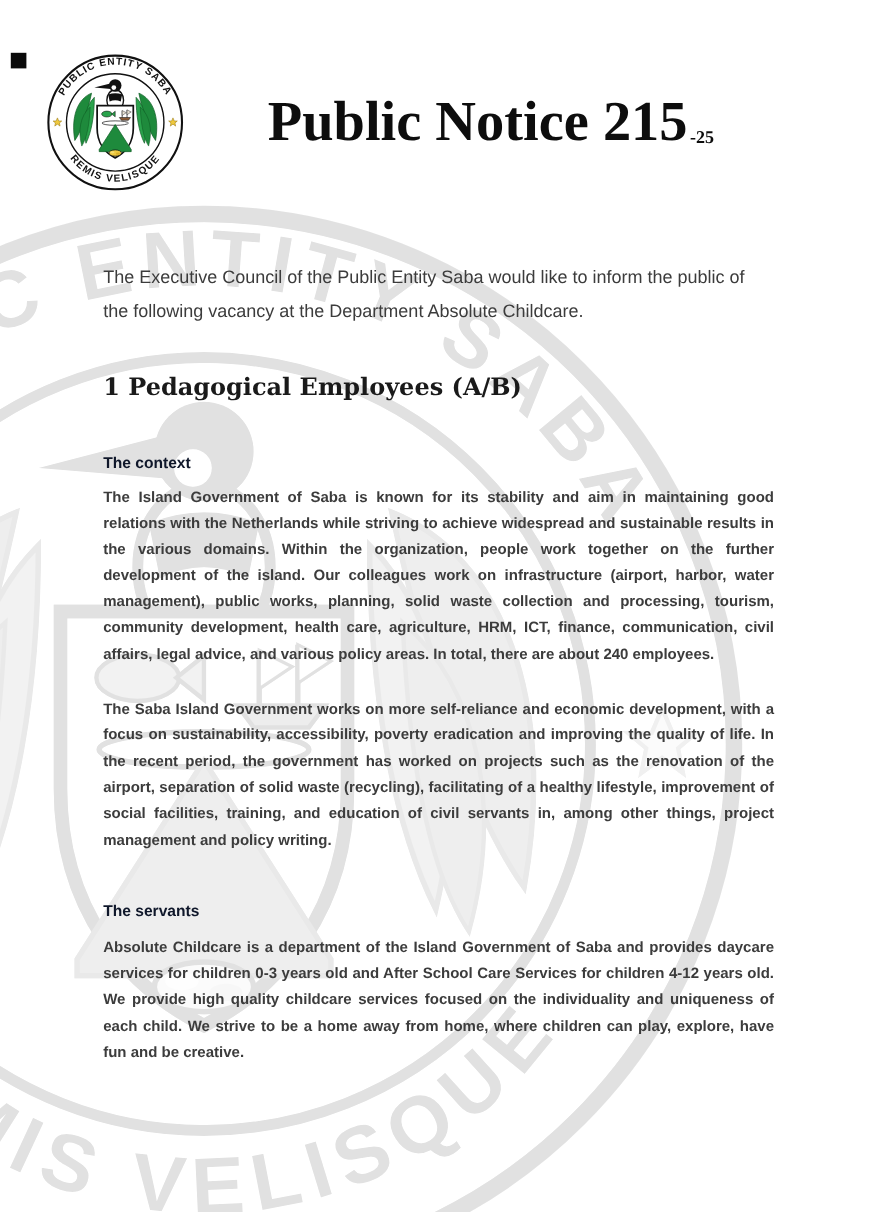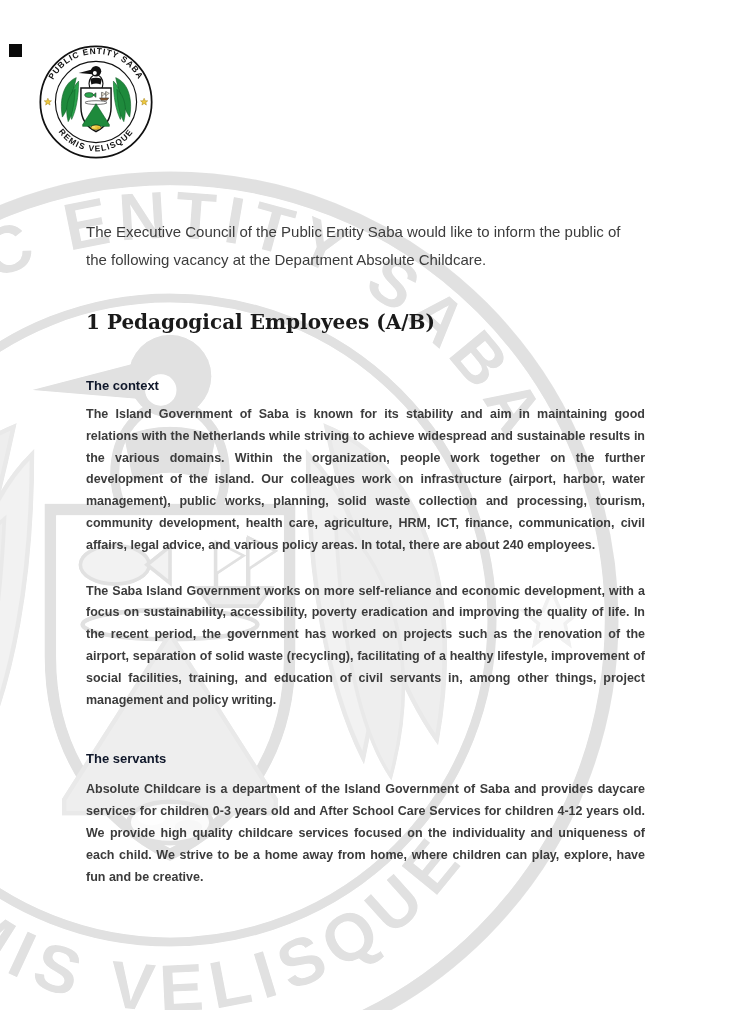--- a/index.html
+++ b/index.html
@@ -196,20 +196,23 @@
 
           <g>
             <ellipse cx="100" cy="144" rx="9" ry="4.5" fill="#efc93f" stroke="#111111" stroke-width="1"></ellipse>
             <ellipse cx="96" cy="143" rx="3" ry="1.6" fill="#f6dd72"></ellipse>
             <ellipse cx="104" cy="145" rx="3" ry="1.6" fill="#d9ad26"></ellipse>
           </g>
         </g>
       </svg>
     </div>
 
+    <div class="title-wrap">
+      <span class="title-main">Public Notice 215</span><span class="title-suffix">-25</span>
+    </div>
   </div>
 
   <div class="content">
     <p class="intro">The Executive Council of the Public Entity Saba would like to inform the public of the following vacancy at the Department Absolute Childcare.</p>
 
     <h2 class="vacancy">1 Pedagogical Employees (A/B)</h2>
 
     <div>
       <h3 class="section-heading">The context</h3>
       <p class="para">The Island Government of Saba is known for its stability and aim in maintaining good relations with the Netherlands while striving to achieve widespread and sustainable results in the various domains. Within the organization, people work together on the further development of the island. Our colleagues work on infrastructure (airport, harbor, water management), public works, planning, solid waste collection and processing, tourism, community development, health care, agriculture, HRM, ICT, finance, communication, civil affairs, legal advice, and various policy areas. In total, there are about 240 employees.</p>

